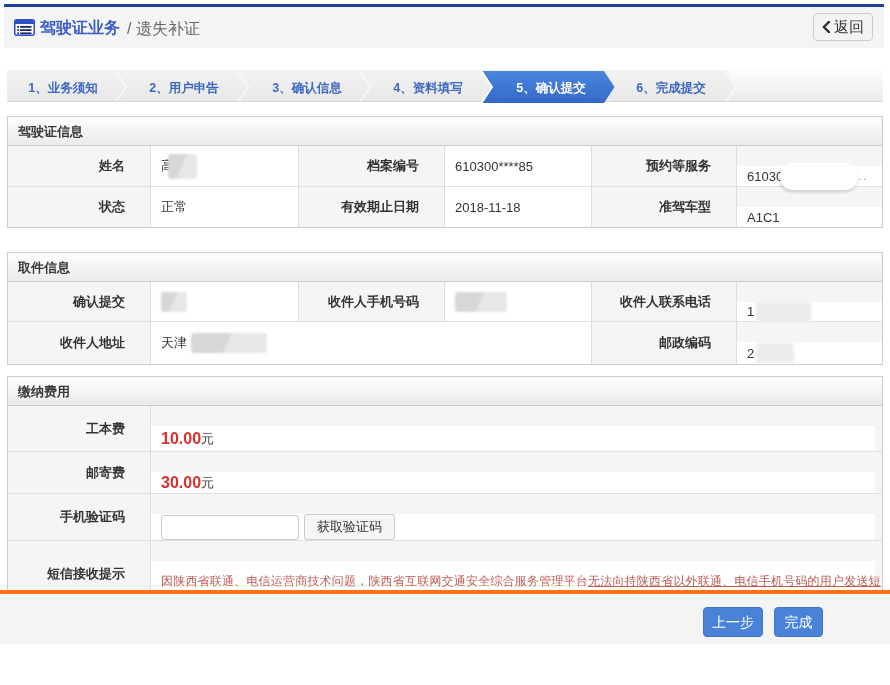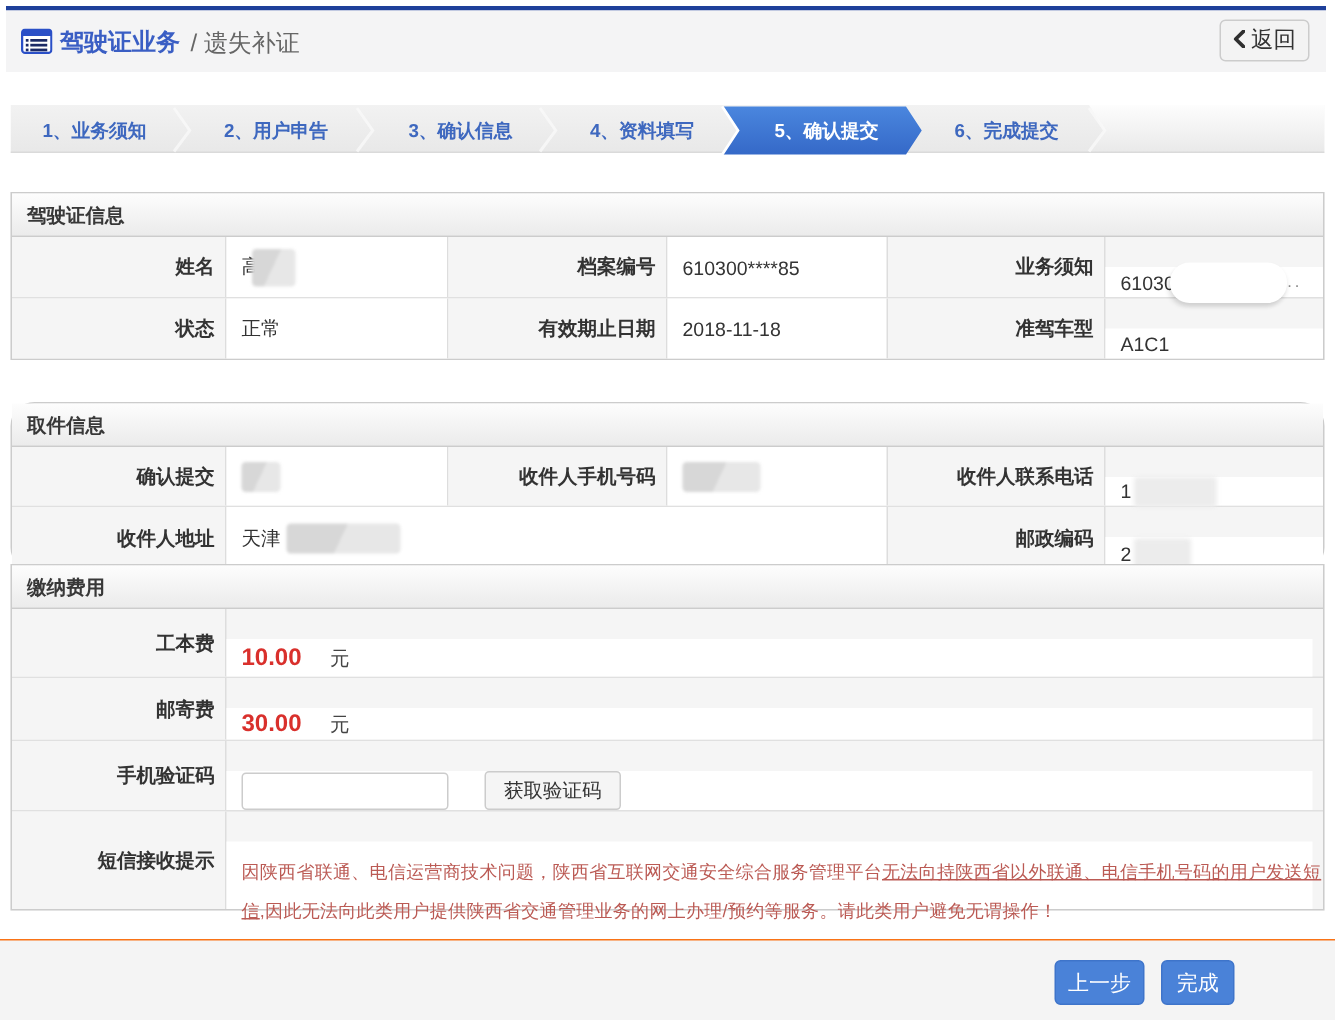--- a/index.html
+++ b/index.html
@@ -17,43 +17,43 @@
 
 
 .steps { position:absolute; left:7px; top:70px; }
 
 
 .box { position:absolute; left:7px; width:876px; border:1px solid #ccc; background:#f5f5f5; }
 .boxhdr { height:29px; background:linear-gradient(#fdfdfd,#ebebeb); border-bottom:1px solid #ccc; font-size:13px; font-weight:bold; color:#383838; line-height:29px; padding-left:10px; }
 .row { display:flex; border-bottom:1px solid #e0e0e0; }
 .row:last-child { border-bottom:none; }
 .cell { position:relative; }
-.lab { background:#f5f5f5; font-size:13px; font-weight:bold; color:#333; display:flex; align-items:center; justify-content:flex-end; padding-right:7px; border-right:1px solid #ddd; }
+.lab { background:#f5f5f5; font-size:13px; font-weight:bold; color:#333; display:flex; align-items:center; justify-content:flex-end; padding-right:25px; border-right:1px solid #ddd; }
 .val { background:#fff; font-size:13px; color:#333; display:flex; align-items:center; padding-left:10px; border-right:1px solid #ddd; }
 .val.last { border-right:none;margin-top:20px; }
 
 
 .w1 { width:143px; } .w2 { width:148px; } .w3 { width:146px; } .w4 { width:147px; } .w5 { width:145px; } .w6 { width:145px; }
 .wspan { width:441px; } 
-.wv3 { width:724px;gap:19px; } 
+.wv3 { width:724px; } 
 
 .blur { display:inline-block; background:linear-gradient(115deg,#d7d7d7 48%,#e7e7e7 48%); border-radius:3px; filter:blur(1.2px); }
 .blurlight { display:inline-block; background:#ececec; border-radius:2px; filter:blur(1.5px); }
 
 .fee { font-size:16px; font-weight:bold; color:#d9302c; }
 .yuan { font-size:13px; color:#444; font-weight:normal; }
 
 .vcinput { width:138px; height:25px; border:1px solid #ccc; border-radius:3px; background:#fff; }
 .vcbtn { height:26px; margin-left:5px; padding:0 12px; background:#f5f5f5; border:1px solid #ccc; border-radius:3px; font-size:13px; color:#333; line-height:24px; }
 
 .warn { font-size:12px; color:#bb5a54; line-height:26px; padding-top:7px; display:block; white-space:nowrap; letter-spacing:0.2px; }
 .warn u { text-decoration:underline; }
 
 
-.footband { position:absolute; left:0; top:626px; width:890px; height:54px; background:#f4f4f4; border-top:1px solid #f97316; }
+.footband { position:absolute; left:0; top:590px; width:890px; height:54px; background:#f4f4f4; border-top:4px solid #f97316; }
 .btn { position:absolute; top:13px; height:30px; background:#4a82d8; border:1px solid #3e74ca; border-radius:4px; color:#fff; font-size:14px; text-align:center; line-height:28px; }
 .btn1 { left:703px; width:60px; }
 .btn2 { left:774px; width:49px; }
 </style>
 </head>
 <body>
 <div class="topbar"></div>
 <div class="hdr">
   <svg class="icon" width="21" height="17" viewBox="0 0 21 17">
     <rect x="0.75" y="0.75" width="19.5" height="15.5" rx="2" fill="#fff" stroke="#2a4fc7" stroke-width="1.5"></rect>
@@ -97,41 +97,41 @@
   <path d="M475,1 L597,1 L607.5,17 L597,33 L475,33 L485.5,17 Z" fill="url(#gblue)"></path>
   <path d="M474.5,1 L485,17 L474.5,33" fill="none" stroke="#ffffff" stroke-width="1.8"></path>
   <text x="56" y="21.5" text-anchor="middle" font-size="12.5" font-weight="bold" fill="#3e68bf">1、业务须知</text>
   <text x="177" y="21.5" text-anchor="middle" font-size="12.5" font-weight="bold" fill="#3e68bf">2、用户申告</text>
   <text x="300" y="21.5" text-anchor="middle" font-size="12.5" font-weight="bold" fill="#3e68bf">3、确认信息</text>
   <text x="421" y="21.5" text-anchor="middle" font-size="12.5" font-weight="bold" fill="#3e68bf">4、资料填写</text>
   <text x="544" y="21.5" text-anchor="middle" font-size="12.5" font-weight="bold" fill="#ffffff">5、确认提交</text>
   <text x="664" y="21.5" text-anchor="middle" font-size="12.5" font-weight="bold" fill="#3e68bf">6、完成提交</text>
 </svg>
 
-<div class="box" style="top:128px;">
+<div class="box" style="top:116px;">
   <div class="boxhdr">驾驶证信息</div>
   <div class="row" style="height:41px;">
     <div class="cell lab w1">姓名</div>
     <div class="cell val w2">高<span class="blur" style="width:29px;height:25px;margin-left:-6px;"></span></div>
     <div class="cell lab w3">档案编号</div>
     <div class="cell val w4">610300****85</div>
-    <div class="cell lab w5">业务须知</div>
+    <div class="cell lab w5">预约等服务</div>
     <div class="cell val w6 last">61030<span style="display:inline-block;width:78px;height:27px;margin-left:-3px;background:#fff;border-radius:13px;box-shadow:0 2px 3px rgba(0,0,0,0.10), -2px 3px 3px rgba(0,0,0,0.06);"></span><span style="color:#888;font-size:11px;letter-spacing:2px;">..</span></div>
   </div>
   <div class="row" style="height:40px;">
     <div class="cell lab w1">状态</div>
     <div class="cell val w2">正常</div>
     <div class="cell lab w3">有效期止日期</div>
     <div class="cell val w4">2018-11-18</div>
     <div class="cell lab w5">准驾车型</div>
     <div class="cell val w6 last">A1C1</div>
   </div>
 </div>
 
-<div class="box" style="top:268px;border-radius:16px;">
+<div class="box" style="top:252px;">
   <div class="boxhdr">取件信息</div>
   <div class="row" style="height:40px;">
     <div class="cell lab w1">确认提交</div>
     <div class="cell val w2">
         <span class="blur" style="width:26px;height:20px;"></span>
       </div>
     <div class="cell lab w3">收件人手机号码</div>
     <div class="cell val w4">
         <span class="blur" style="width:52px;height:20px;"></span>
       </div>

